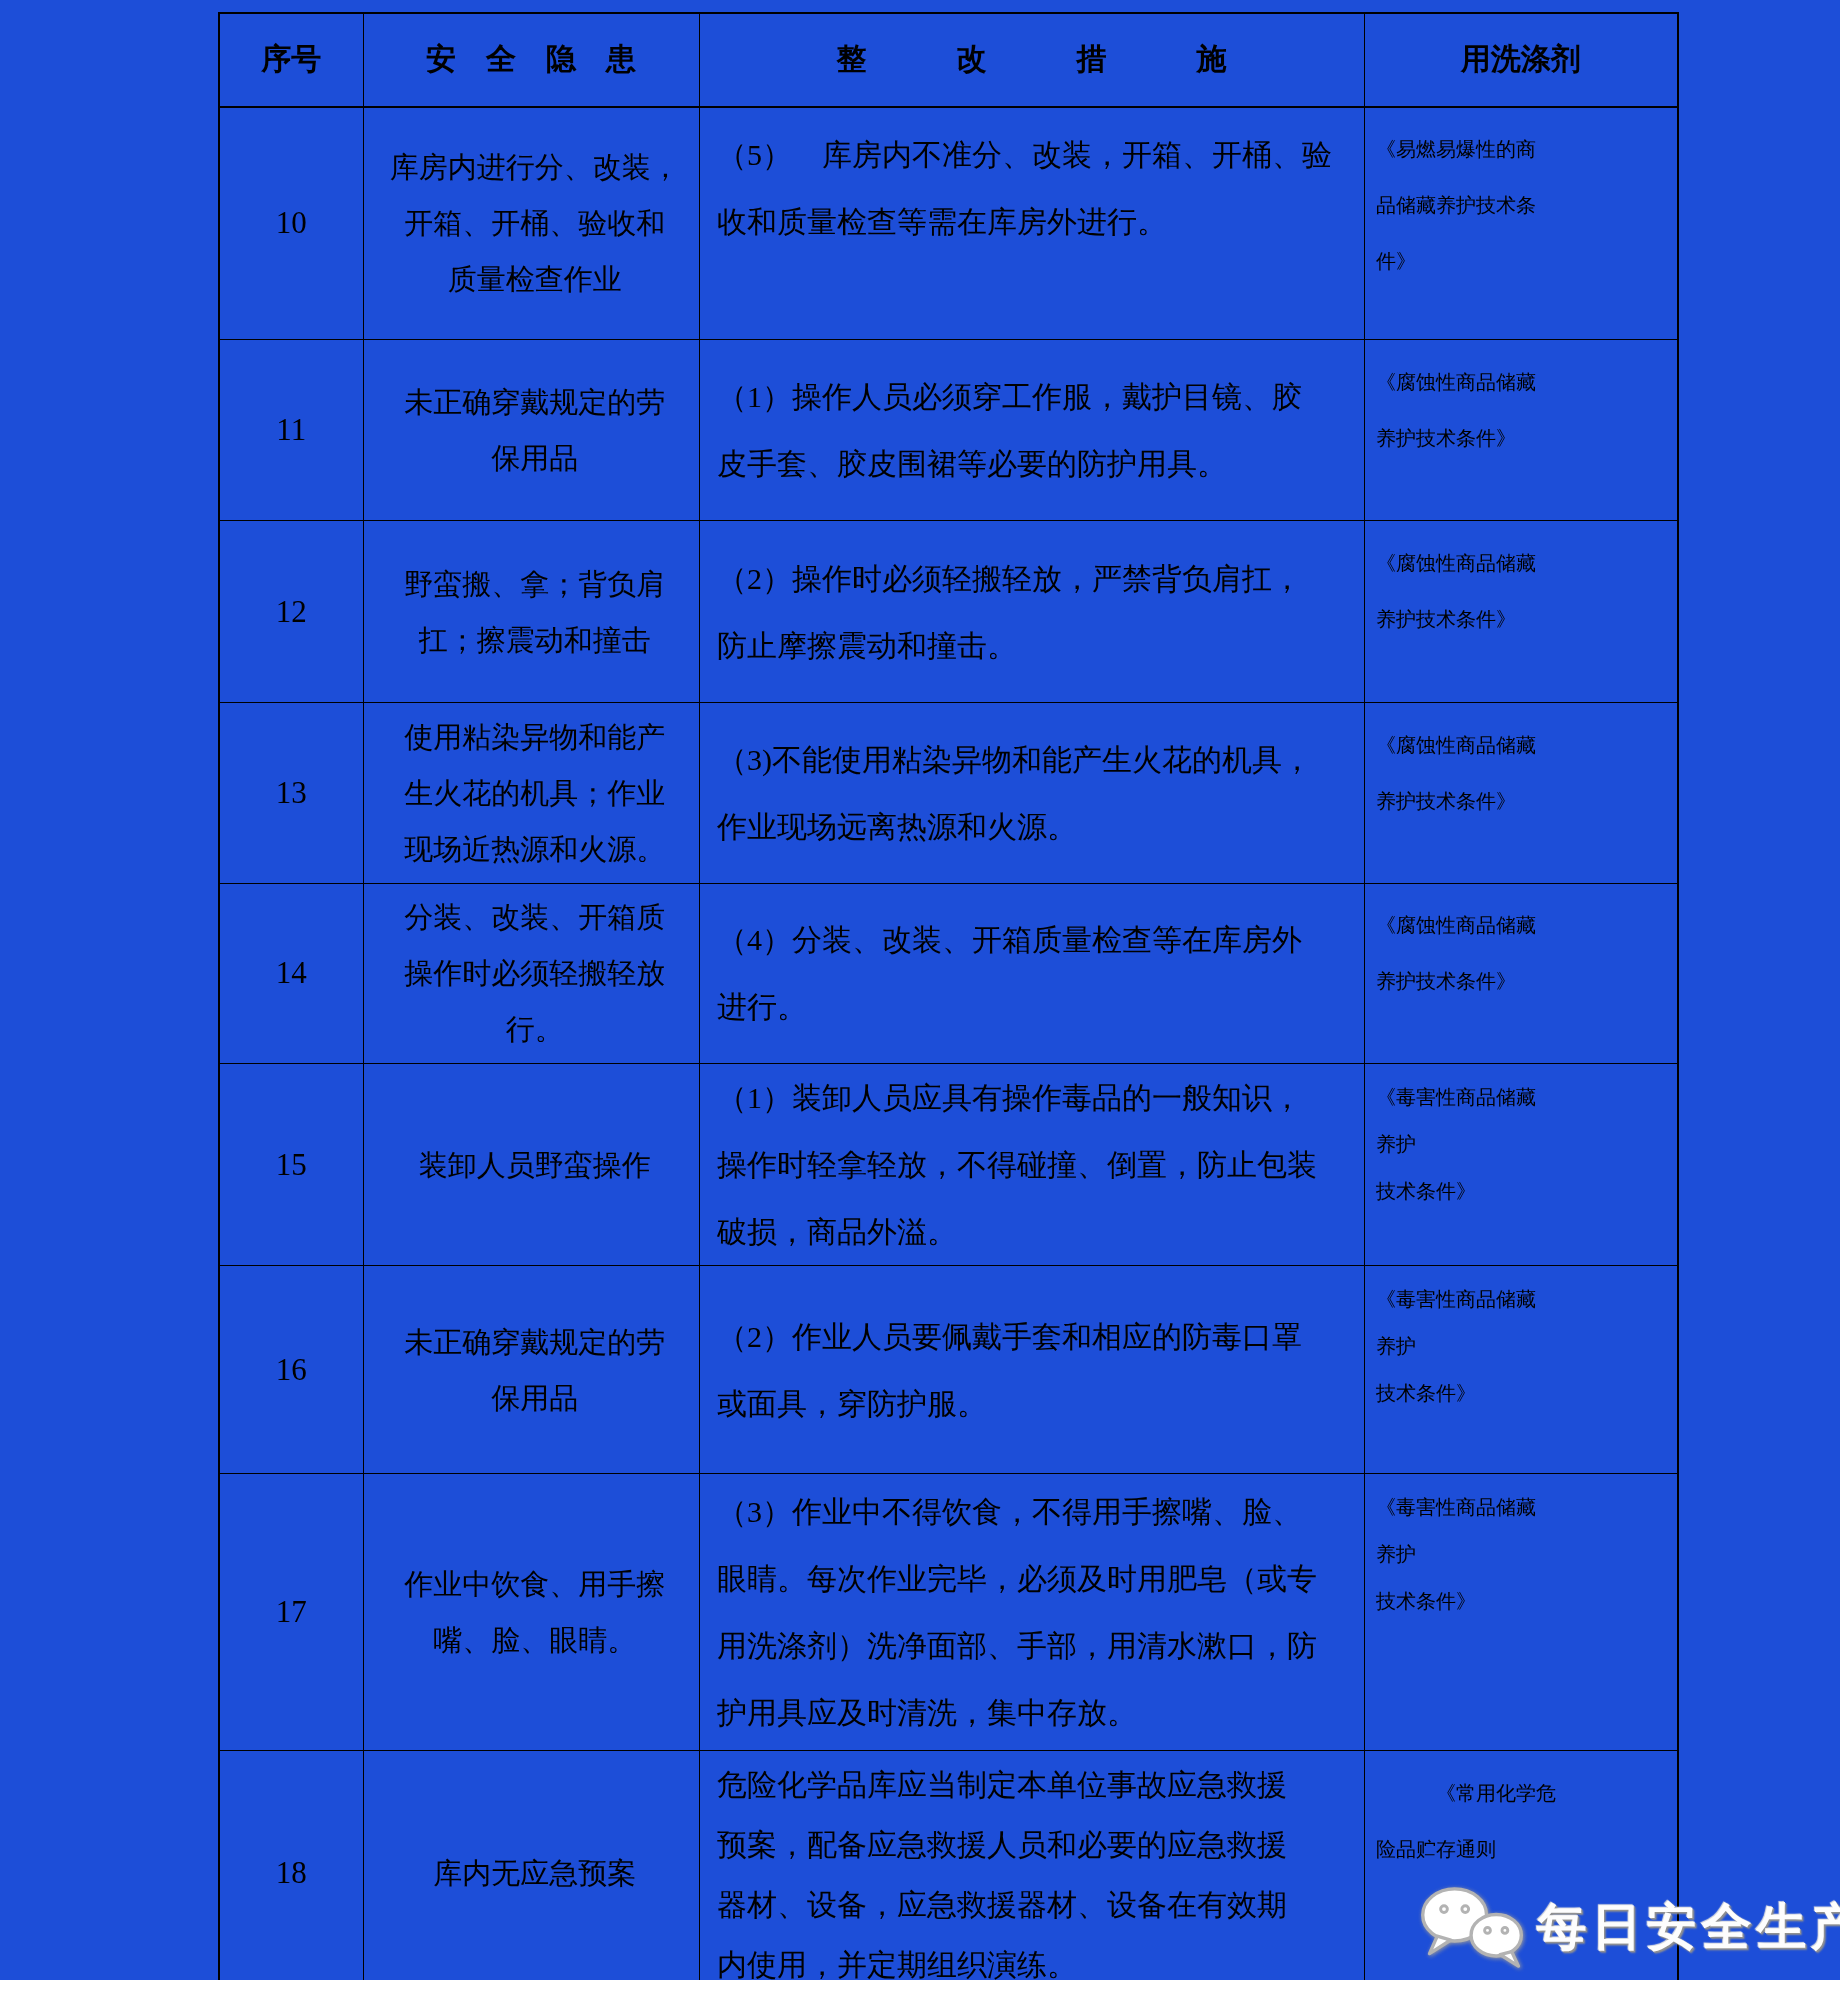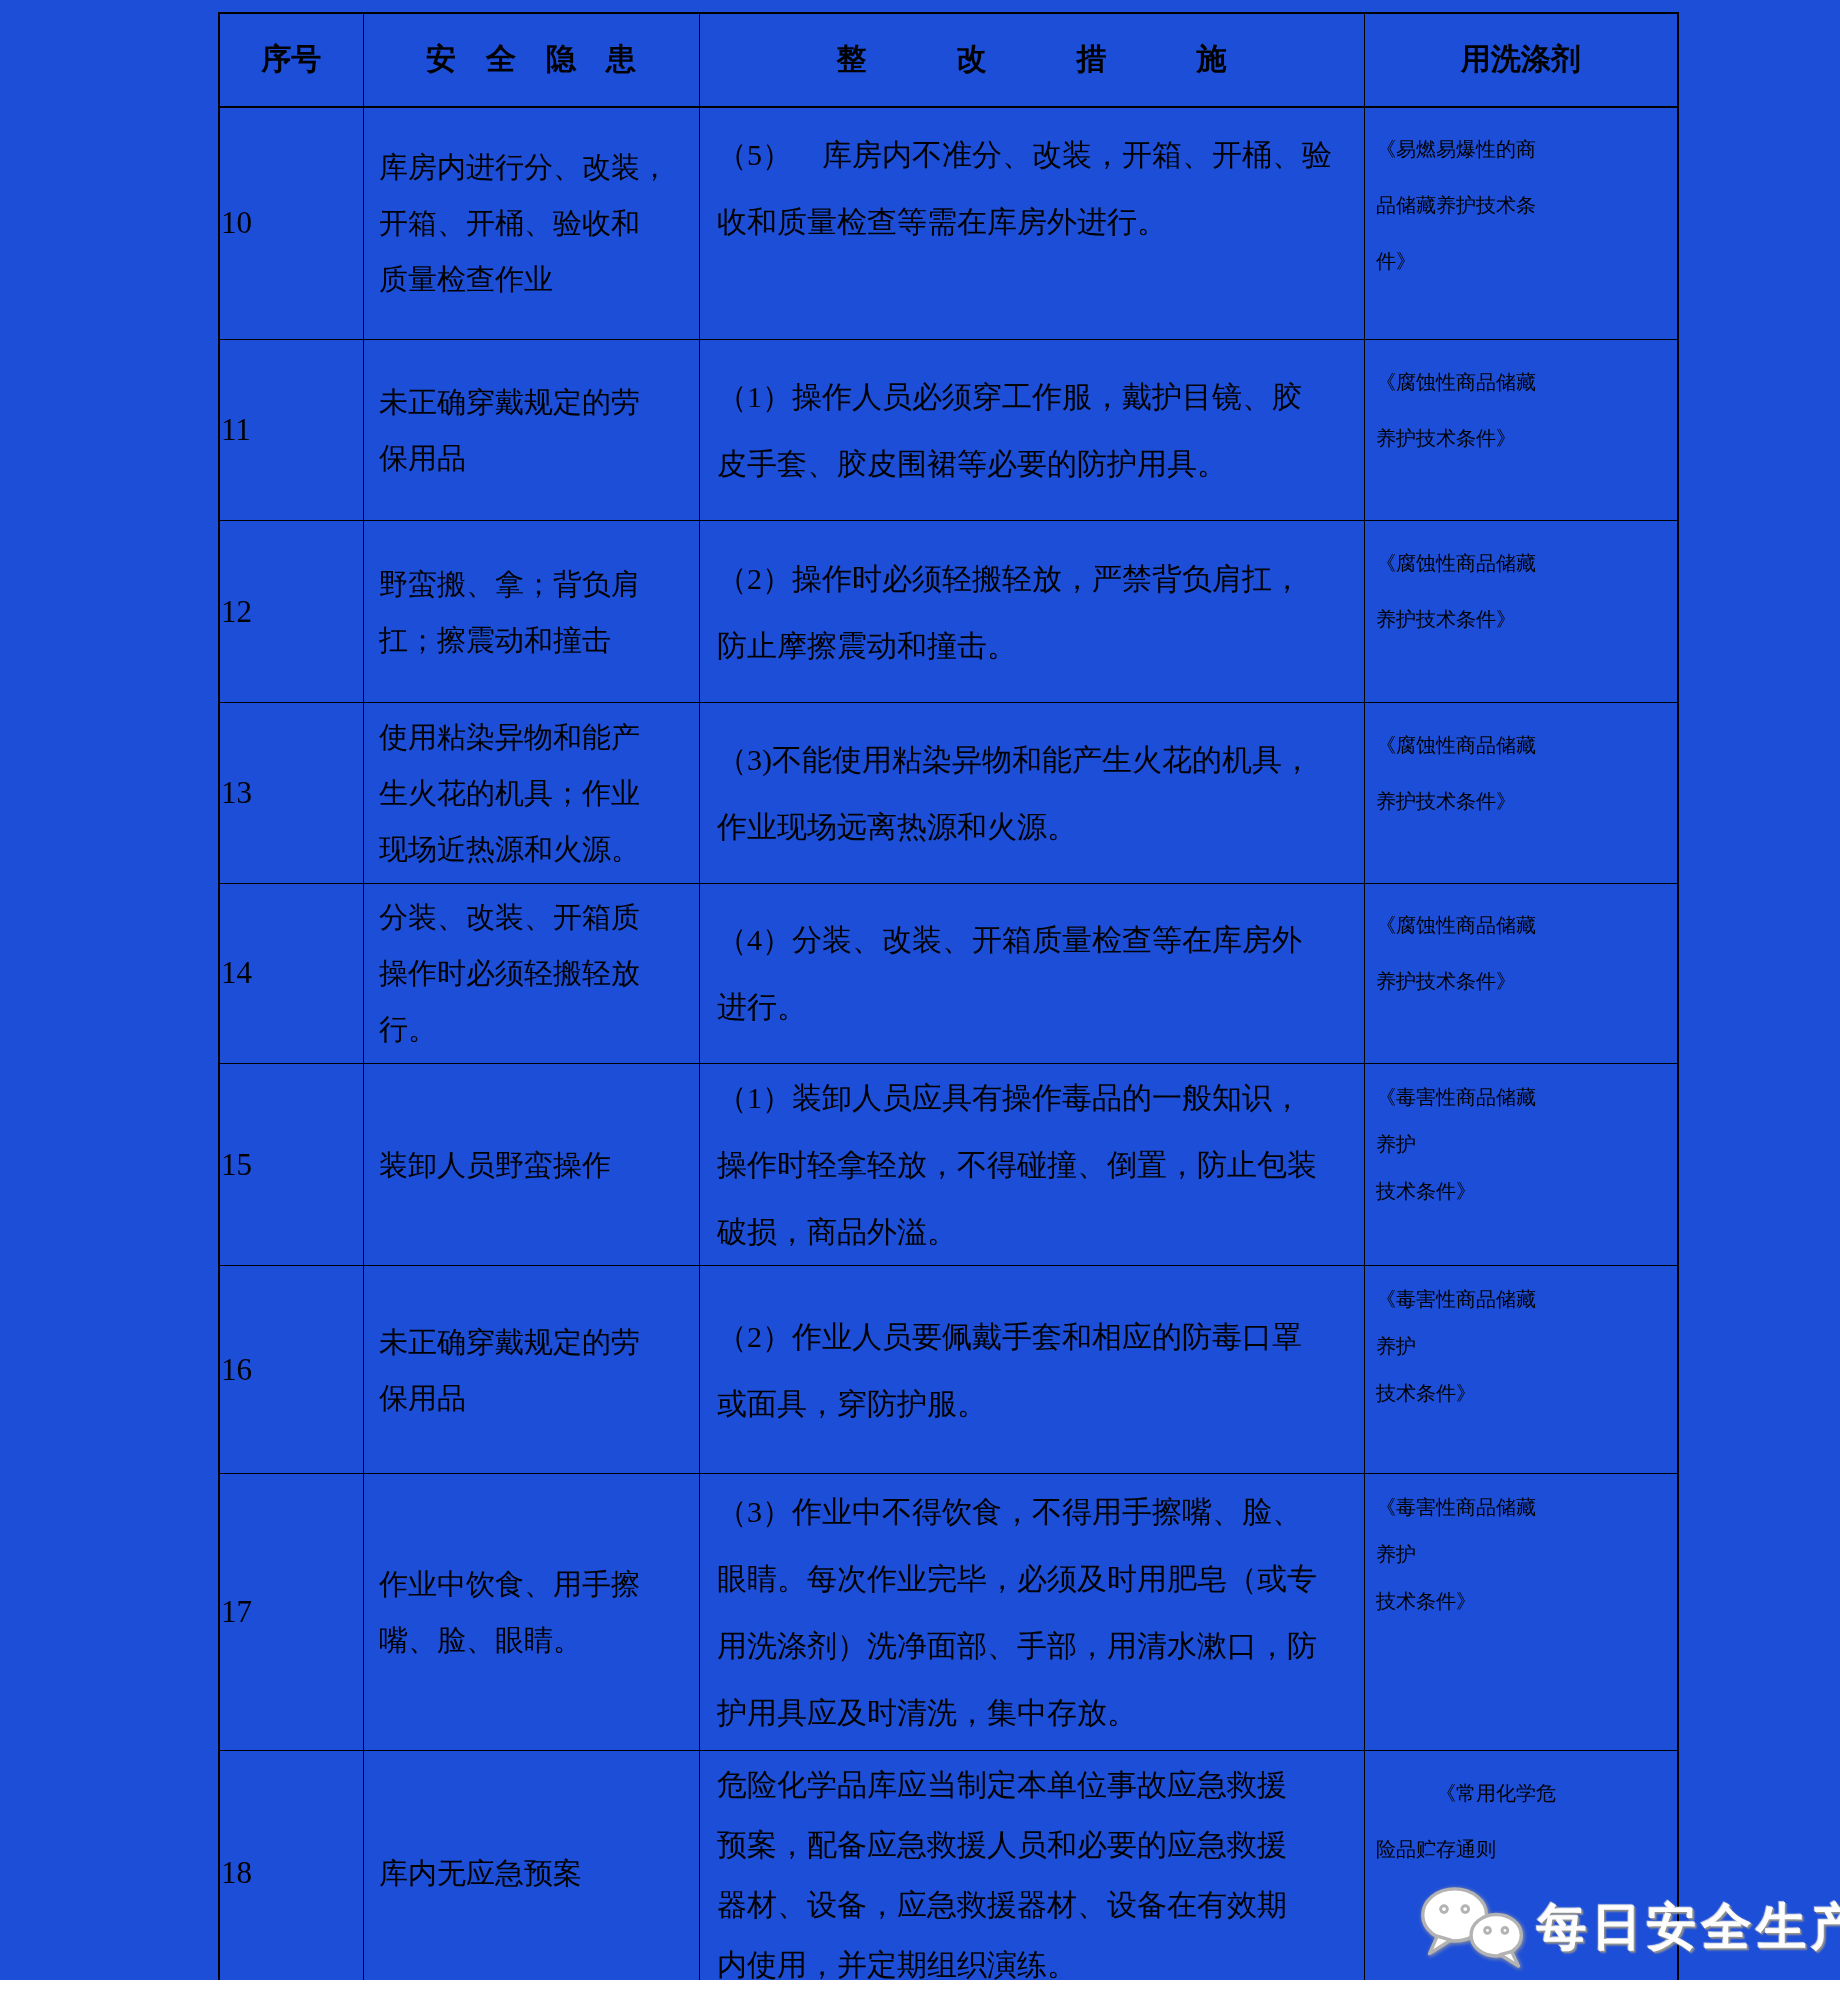--- a/index.html
+++ b/index.html
@@ -6,22 +6,22 @@
   .page{position:relative;width:1841px;height:1980px;background:#1d4ed8;overflow:hidden;
         font-family:"Liberation Serif","DejaVu Serif",serif;color:#000;}
   table.doc{position:absolute;left:218px;top:11.6px;border-collapse:collapse;table-layout:fixed;
         border:2.9px solid #000;}
   td,th{border:1.9px solid #000;white-space:pre-line;overflow:hidden;box-sizing:border-box;}
   tr.head th{border-bottom:2.9px solid #000;font-size:30px;font-weight:bold;text-align:center;
         vertical-align:middle;white-space:pre;}
   .rh-head{height:94px}
   .rh-10{height:233px}.rh-11{height:181px}.rh-12{height:182px}.rh-13{height:175px}
   .rh-14{height:178px}.rh-15{height:200px}.rh-16{height:208px}.rh-17{height:277px}.rh-18{height:245px}
-  td.no{font-size:31px;text-align:left;vertical-align:middle;}
-  td.hazard{font-size:29px;line-height:56px;padding:5.8px 7.8px 5.8px 15.5px;vertical-align:middle;}
+  td.no{font-size:31px;text-align:center;vertical-align:middle;}
+  td.hazard{font-size:29px;line-height:56px;padding:5.8px 7.8px 5.8px 15.5px;vertical-align:middle;text-align:center;}
   td.measure{font-size:30px;line-height:67px;padding:0 5.8px 0 17.5px;vertical-align:middle;}
   td.measure.top{vertical-align:top;padding-top:13.6px;margin-left:16px;}
   td.measure.tight{line-height:60px;vertical-align:top;padding-top:3.9px;}
   td.basis{font-size:20px;line-height:56px;padding:13.6px 3.9px 0 11.6px;vertical-align:top;}
   td.basis.lh-sm{line-height:47px;padding-top:9.7px;}
   .watermark{position:absolute;left:1415px;top:1881px;display:flex;align-items:center;z-index:5;}
   .wm-icon{filter:drop-shadow(1.9px 1.9px 1.9px #9a9a9a);flex:0 0 auto;}
   .wm-text{font-size:50px;font-weight:bold;letter-spacing:4.9px;margin-left:5.8px;
         color:#fdfdfd;white-space:nowrap;
         text-shadow:1.9px 1.9px 1.9px #8f8f8f,-1px -1px 1px #e3e3e3,1px 1px 0 #ababab;}

